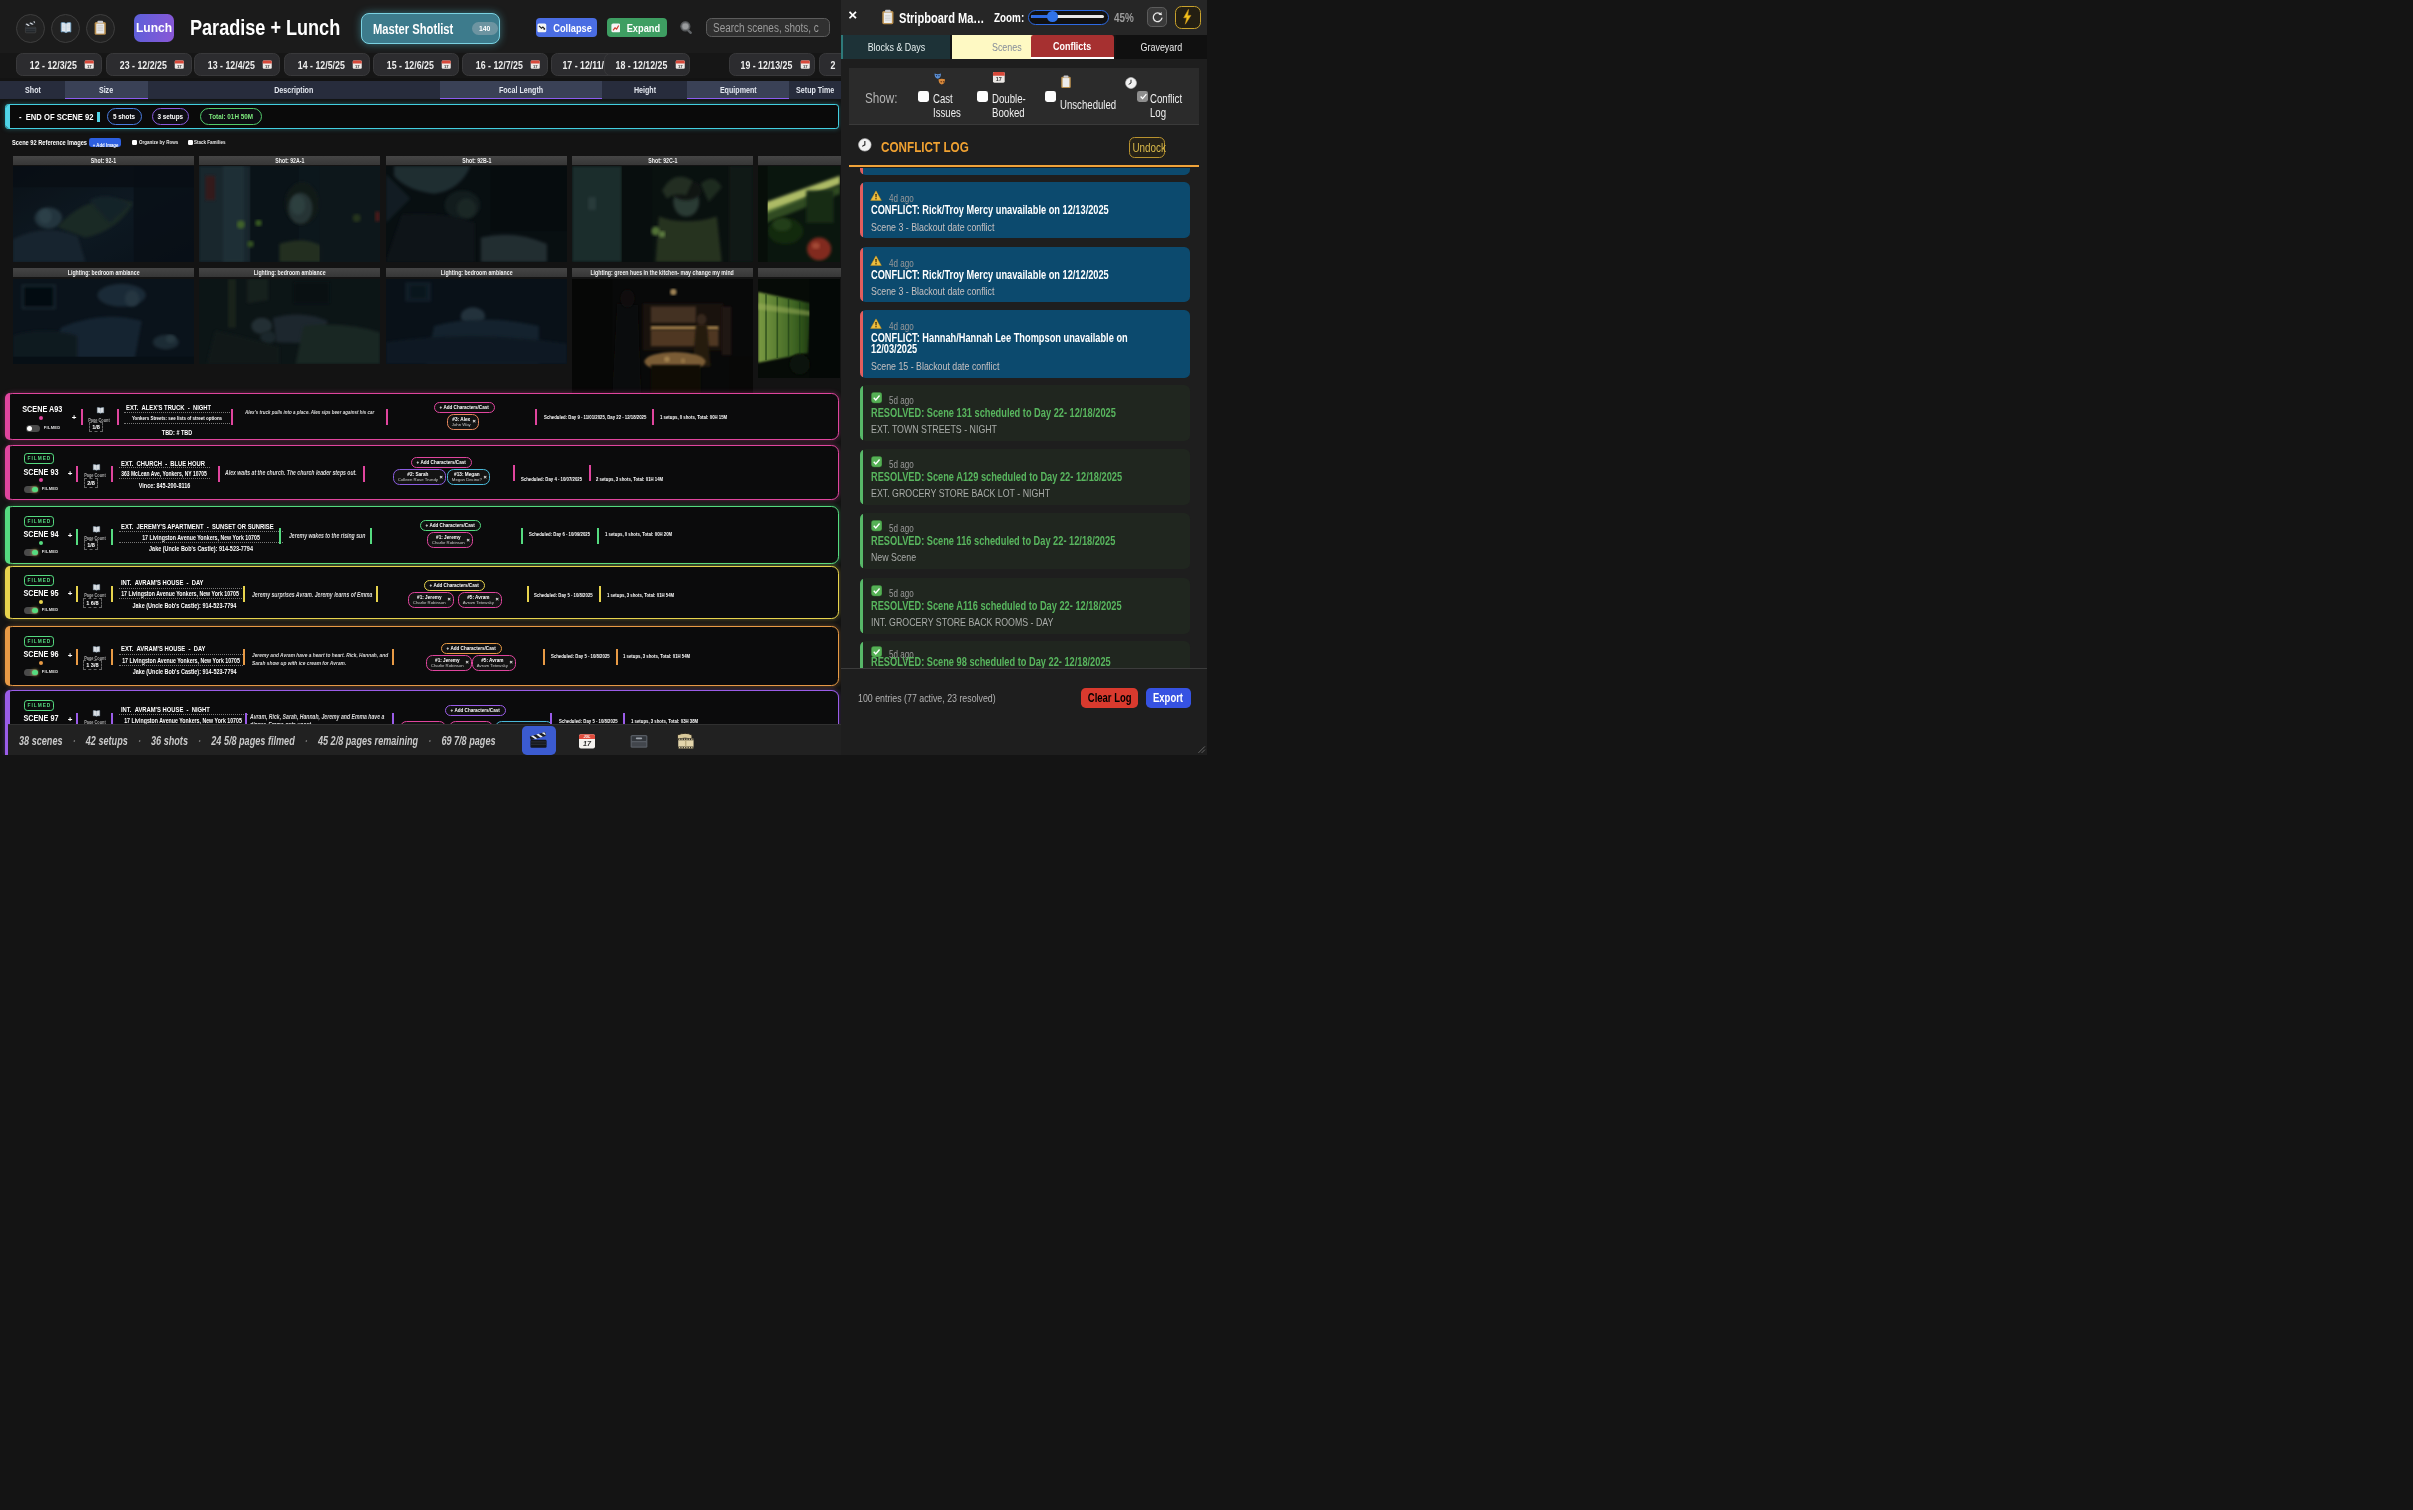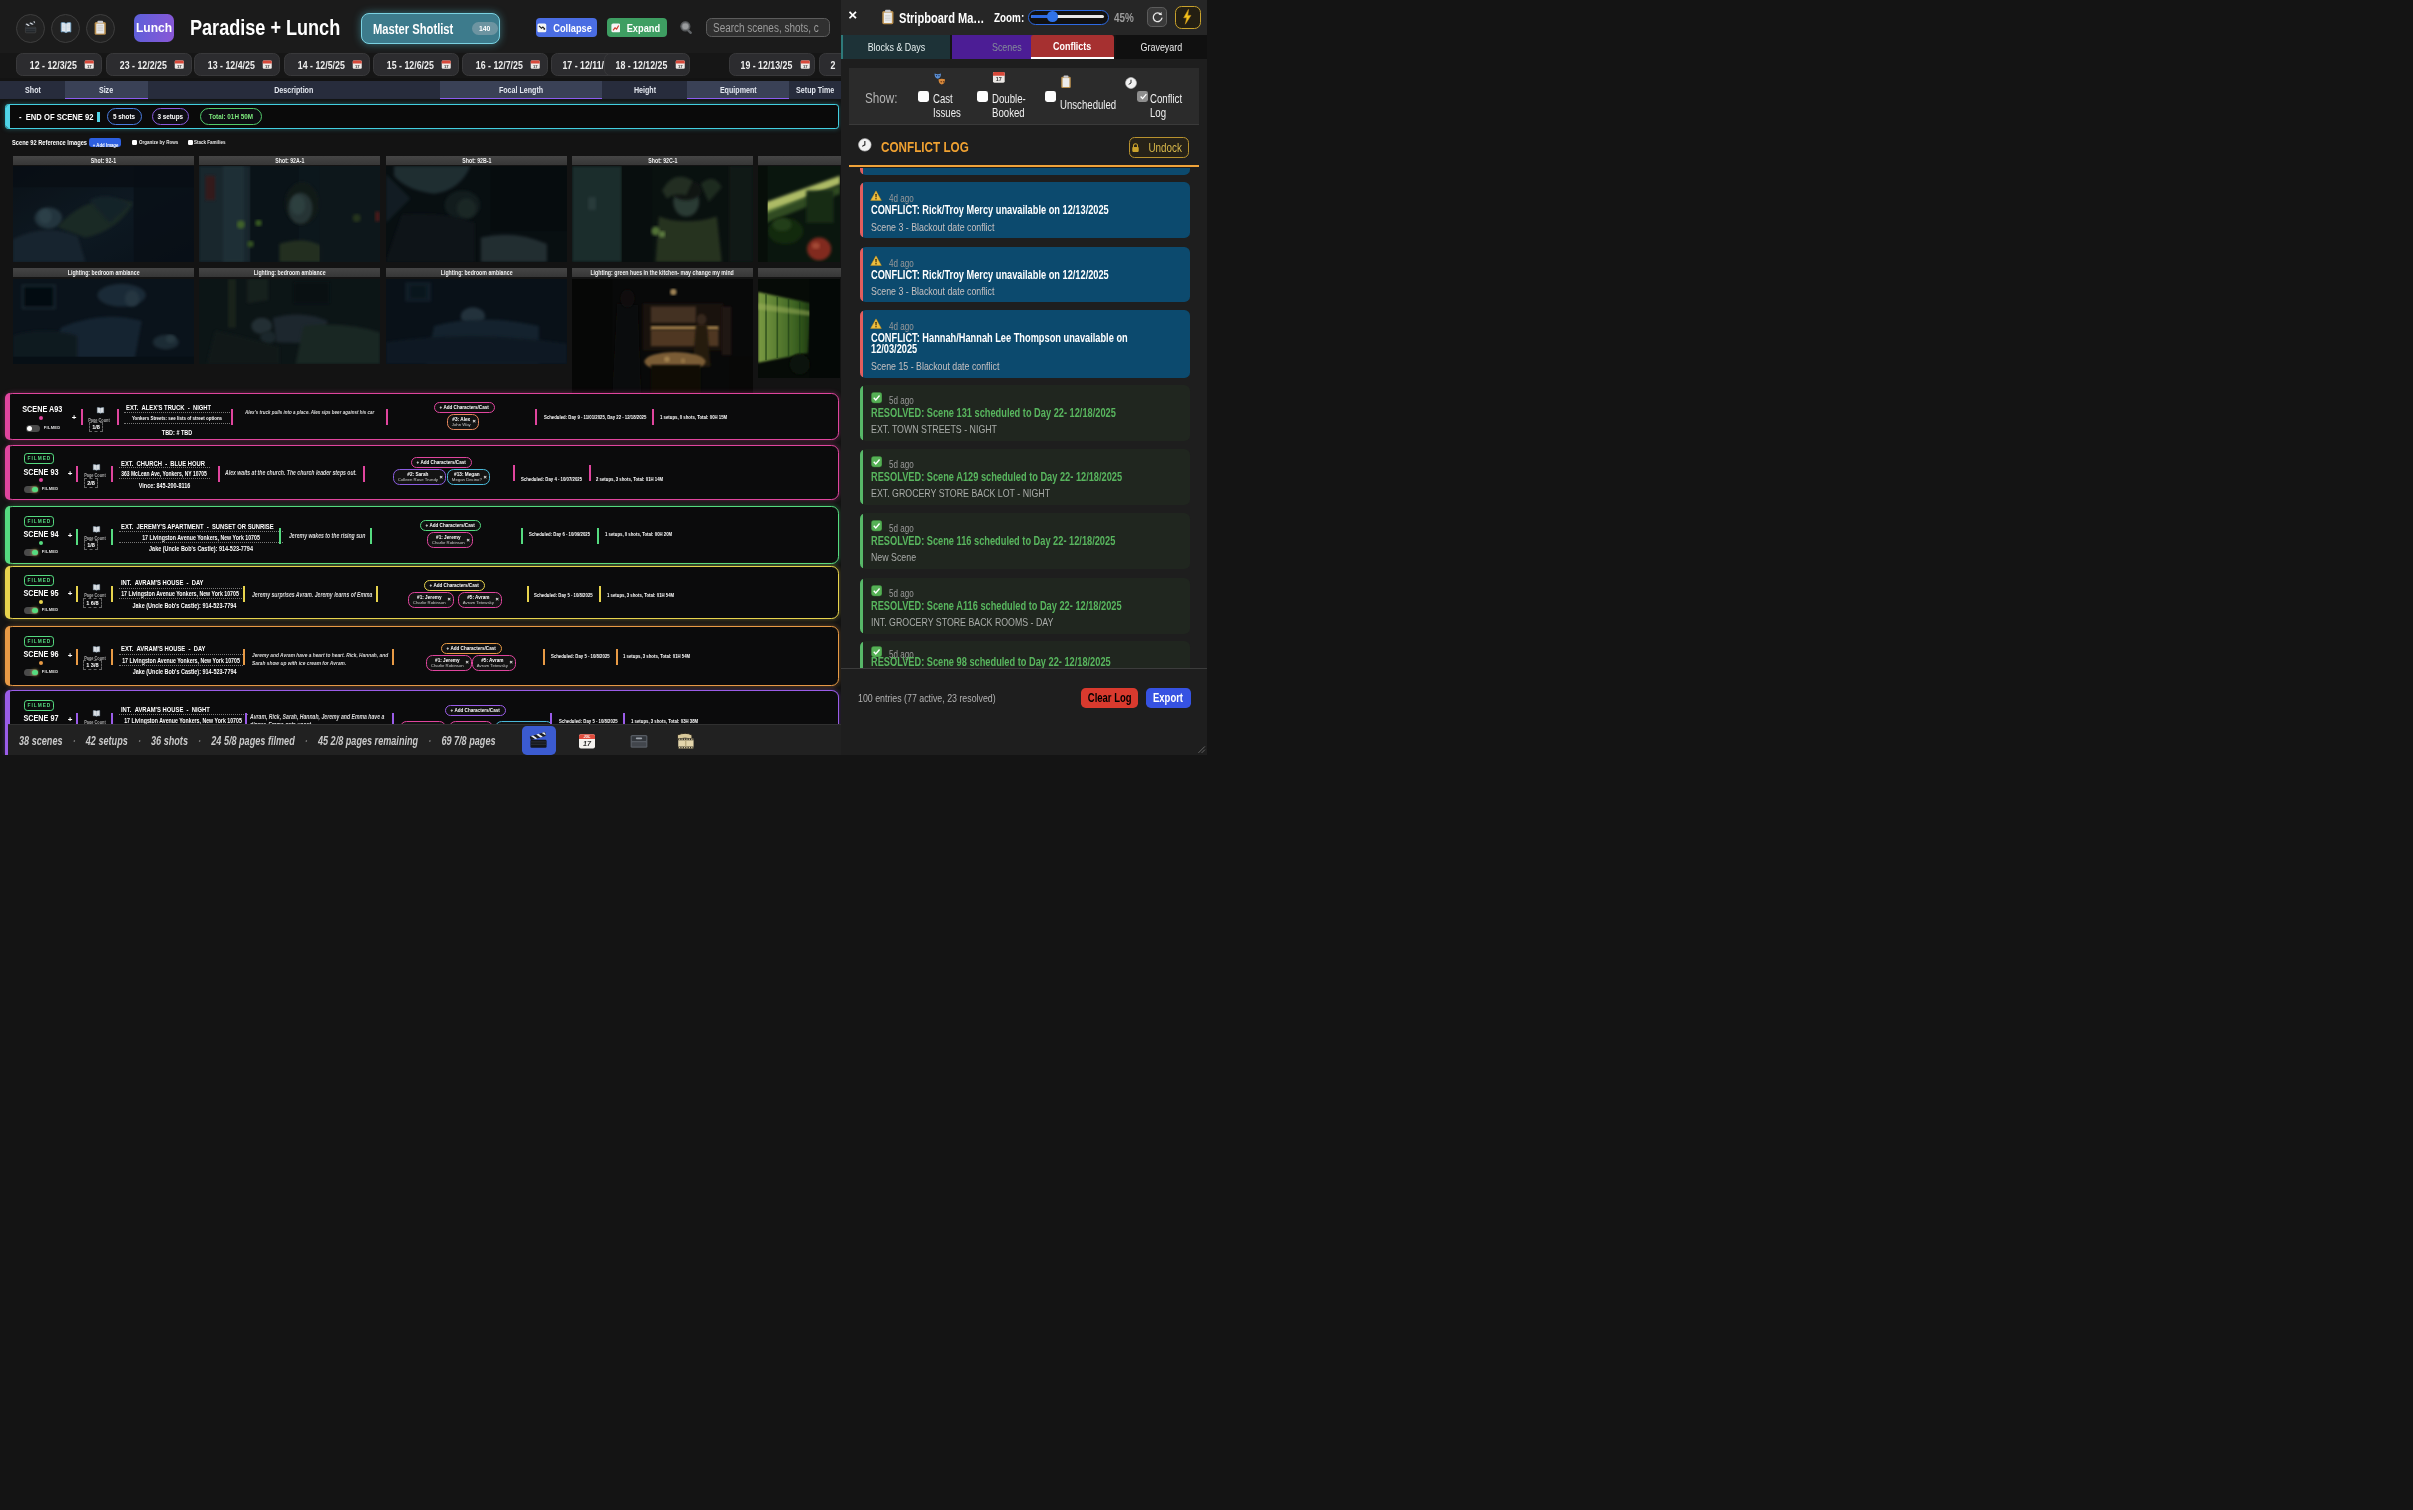--- a/index.html
+++ b/index.html
@@ -825,21 +825,21 @@
     <svg width="22.6" height="20" viewBox="0 0 28 25">
             <path d="M15.5 3 L9.5 13.5 L13.2 13.5 L11.5 21.5 L18.5 10.5 L14.6 10.5 Z" fill="#f5c518" stroke="#c9921c" stroke-width=".8"></path>
           </svg>
   </div>
 </div>
 <div id="ptabs">
   <div class="ptab" style="left:0;width:1.6px;background:#2e7a7a;height:24px;"></div>
   <div class="ptab" style="left:1.6px;width:107px;background:#1d3237;color:#e4eeee;">
           <b>Blocks &amp; Days</b>
         </div>
-  <div class="ptab" style="left:111px;width:94px;background:#4c1d95;color:#848c9a;padding-left:16px;">
+  <div class="ptab" style="left:111px;width:94px;background:#fef9c3;color:#848c9a;padding-left:16px;">
           <b>Scenes</b>
         </div>
   <div class="ptab" style="left:190px;width:83px;background:#a63030;color:#fff;font-weight:bold;border-bottom:2px solid #fff;height:24px;border-radius:2.4px 2.4px 0 0;">
           <b>Conflicts</b>
         </div>
   <div class="ptab" style="left:275px;width:91px;background:#101010;color:#ececec;">
           <b>Graveyard</b>
         </div>
 </div>
 <div id="pshow">
@@ -876,21 +876,21 @@
           <path d="M2 5.5l2.4 2.6L9 2.6" stroke="#fff" stroke-width="1.6" fill="none"></path>
         </svg>
   <div class="pcklbl" style="left:301px;top:24px;">Conflict<br>Log</div>
 </div>
 <div id="cloghead">
   <svg class="abs" style="left:9px;top:9px;" width="13.7" height="13.7" viewBox="0 0 15 15">
           <circle cx="7.5" cy="7.5" r="6.8" fill="#f2f2f2" stroke="#c8c8c8" stroke-width=".8"></circle>
           <path d="M7.5 3.4v4.1l-2.9 1.7" stroke="#222" stroke-width="1.2" fill="none"></path>
         </svg>
   <div class="abs" style="left:32px;top:9px;color:#f0a232;font-size:15px;font-weight:bold;transform:scaleX(.78);transform-origin:left top;">CONFLICT LOG</div>
-  <div class="abs" style="left:280px;top:8px;width:60px;height:21px;border:1.2px solid #b8922e;border-radius:5.6px;background:#262218;display:flex;align-items:center;justify-content:center;gap:4px;">
+  <div class="abs" style="left:280px;top:8px;width:36px;height:21px;border:1.2px solid #b8922e;border-radius:5.6px;background:#262218;display:flex;align-items:center;justify-content:center;gap:4px;">
     <svg width="9" height="9.7" viewBox="0 0 11 12">
             <rect x="1.5" y="5" width="8" height="6" rx="1" fill="#caa22c"></rect>
             <path d="M3 5V3.5a2.5 2.5 0 0 1 5 0V5" fill="none" stroke="#caa22c" stroke-width="1.3"></path>
           </svg>
     <span style="color:#d8b84a;font-size:12.5px;display:inline-block;transform:scaleX(.79);">Undock</span>
   </div>
 </div>
 <div id="clogline"></div>
 <div class="ccard bad" style="top:168px;height:6.5px;border-radius:0 0 5.6px 5.6px;">
         <div class="stripe"></div>

